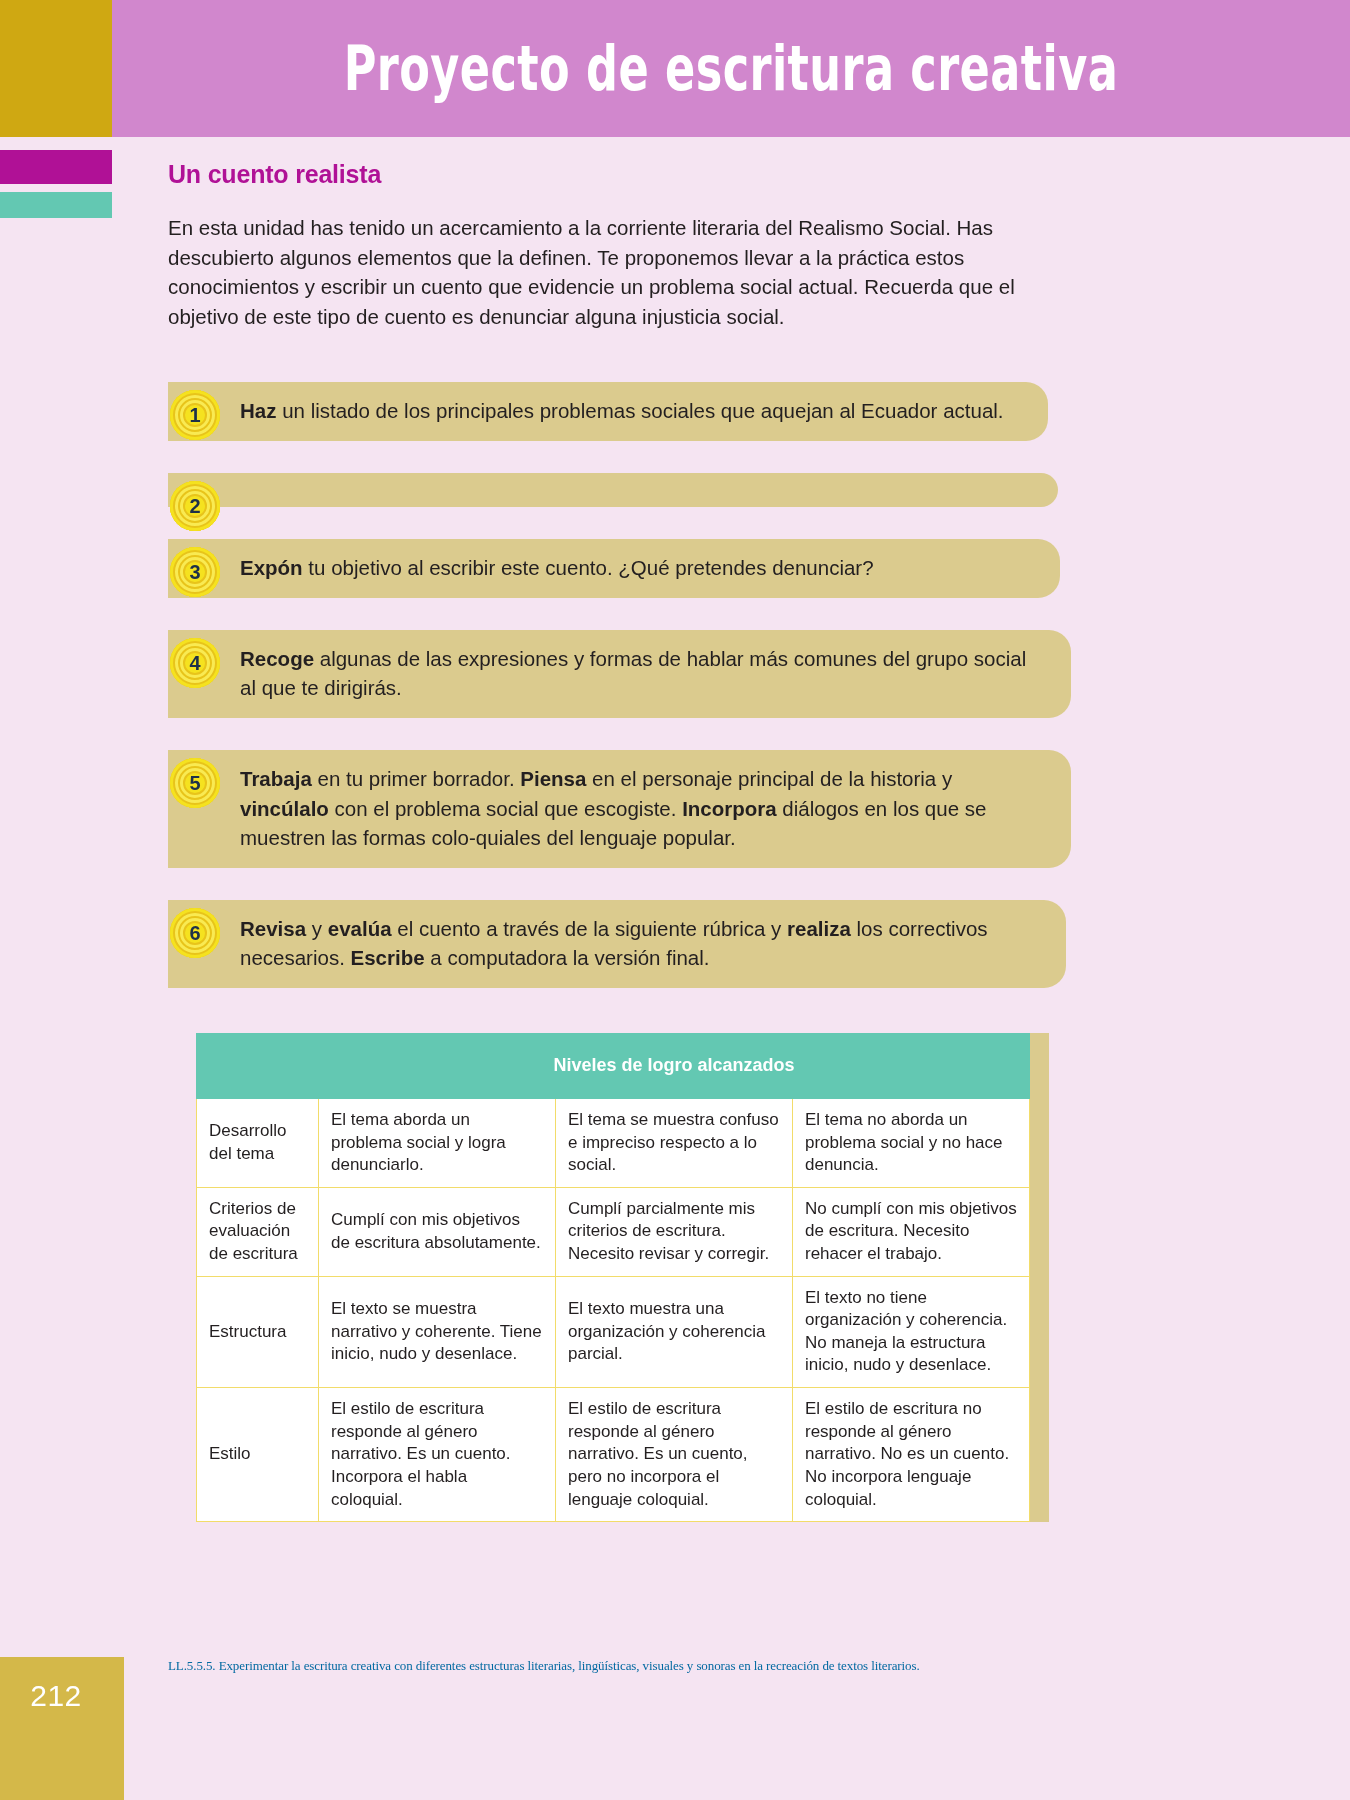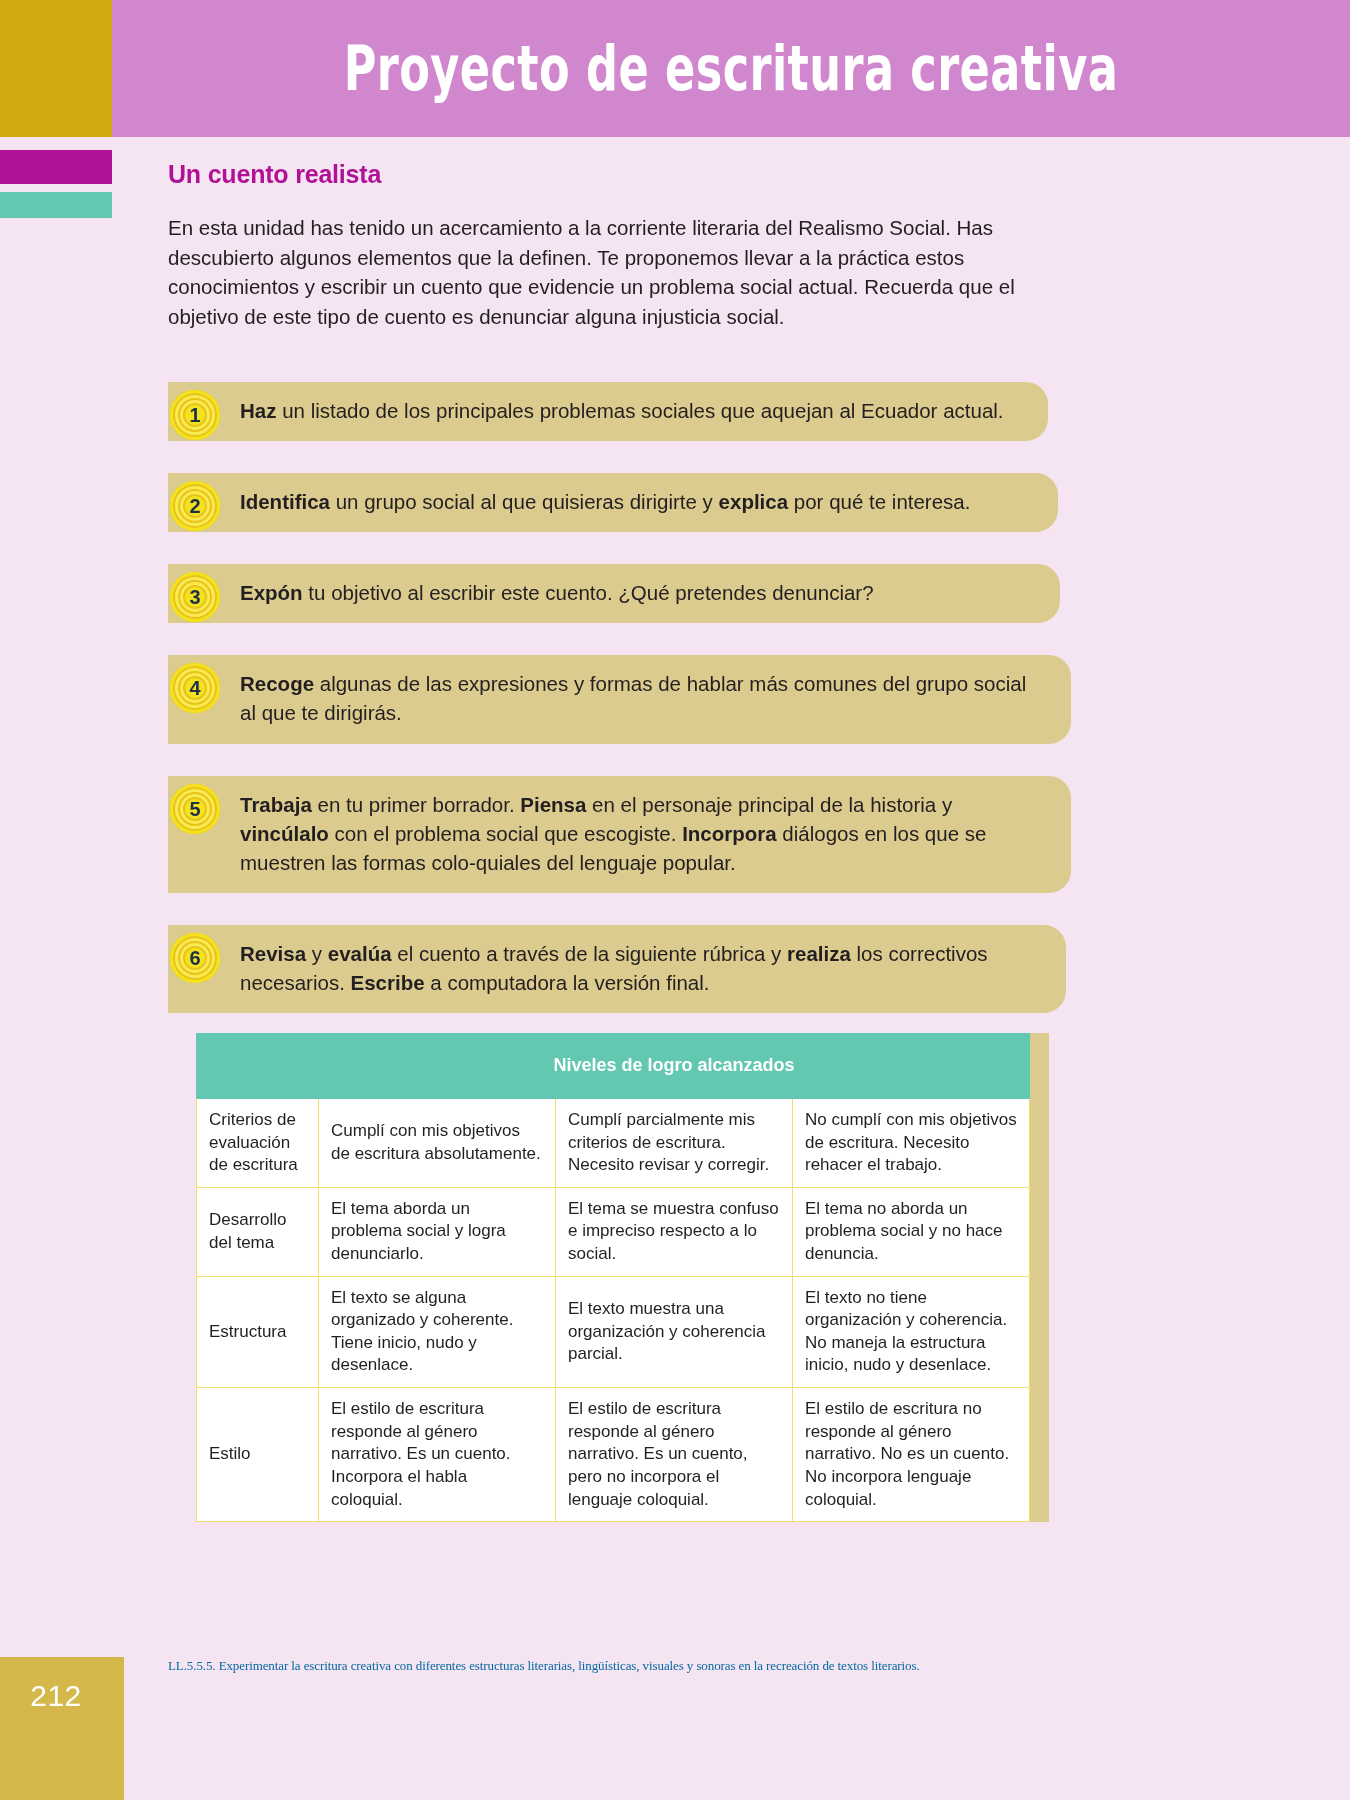--- a/index.html
+++ b/index.html
@@ -290,21 +290,20 @@
           <span class="step-text"><b>Haz</b> un listado de los principales problemas sociales que aquejan al Ecuador actual.</span>
         </div>
       </div>
 
       <div class="step">
         <div class="step-tab"></div>
         <div class="step-body w-2">
           <div class="step-badge">
             <span>2</span>
           </div>
-          <span class="step-text"><b>Identifica</b> un grupo social al que quisieras dirigirte y <b>explica</b> por qué te interesa.</span>
         </div>
       </div>
 
       <div class="step">
         <div class="step-tab"></div>
         <div class="step-body w-3">
           <div class="step-badge">
             <span>3</span>
           </div>
           <span class="step-text"><b>Expón</b> tu objetivo al escribir este cuento. ¿Qué pretendes denunciar?</span>
@@ -353,34 +352,34 @@
         <col class="col-level">
       </colgroup>
       <thead>
         <tr>
           <th class="corner-cell"></th>
           <th colspan="3">Niveles de logro alcanzados</th>
         </tr>
       </thead>
       <tbody>
           <tr>
+            <td class="criteria-cell">Desarrollo del tema</td>
+            <td>El tema aborda un problema social y logra denunciarlo.</td>
+            <td>El tema se muestra confuso e impreciso respecto a lo social.</td>
+            <td>El tema no aborda un problema social y no hace denuncia.</td>
+          </tr>
+          <tr>
             <td class="criteria-cell">Criterios de evaluación de escritura</td>
             <td>Cumplí con mis objetivos de escritura absolutamente.</td>
             <td>Cumplí parcialmente mis criterios de escritura.<br>Necesito revisar y corregir.</td>
             <td>No cumplí con mis objetivos de escritura. Necesito rehacer el trabajo.</td>
           </tr>
           <tr>
-            <td class="criteria-cell">Desarrollo del tema</td>
-            <td>El tema aborda un problema social y logra denunciarlo.</td>
-            <td>El tema se muestra confuso e impreciso respecto a lo social.</td>
-            <td>El tema no aborda un problema social y no hace denuncia.</td>
-          </tr>
-          <tr>
             <td class="criteria-cell">Estructura</td>
-            <td>El texto se alguna organizado y coherente. Tiene inicio, nudo y desenlace.</td>
+            <td>El texto se muestra narrativo y coherente. Tiene inicio, nudo y desenlace.</td>
             <td>El texto muestra una organización y coherencia parcial.</td>
             <td>El texto no tiene organización y coherencia. No maneja la estructura inicio, nudo y desenlace.</td>
           </tr>
           <tr>
             <td class="criteria-cell">Estilo</td>
             <td>El estilo de escritura responde al género narrativo. Es un cuento. Incorpora el habla coloquial.</td>
             <td>El estilo de escritura responde al género narrativo. Es un cuento, pero no incorpora el lenguaje coloquial.</td>
             <td>El estilo de escritura no responde al género narrativo. No es un cuento. No incorpora lenguaje coloquial.</td>
           </tr>
         </tbody>

